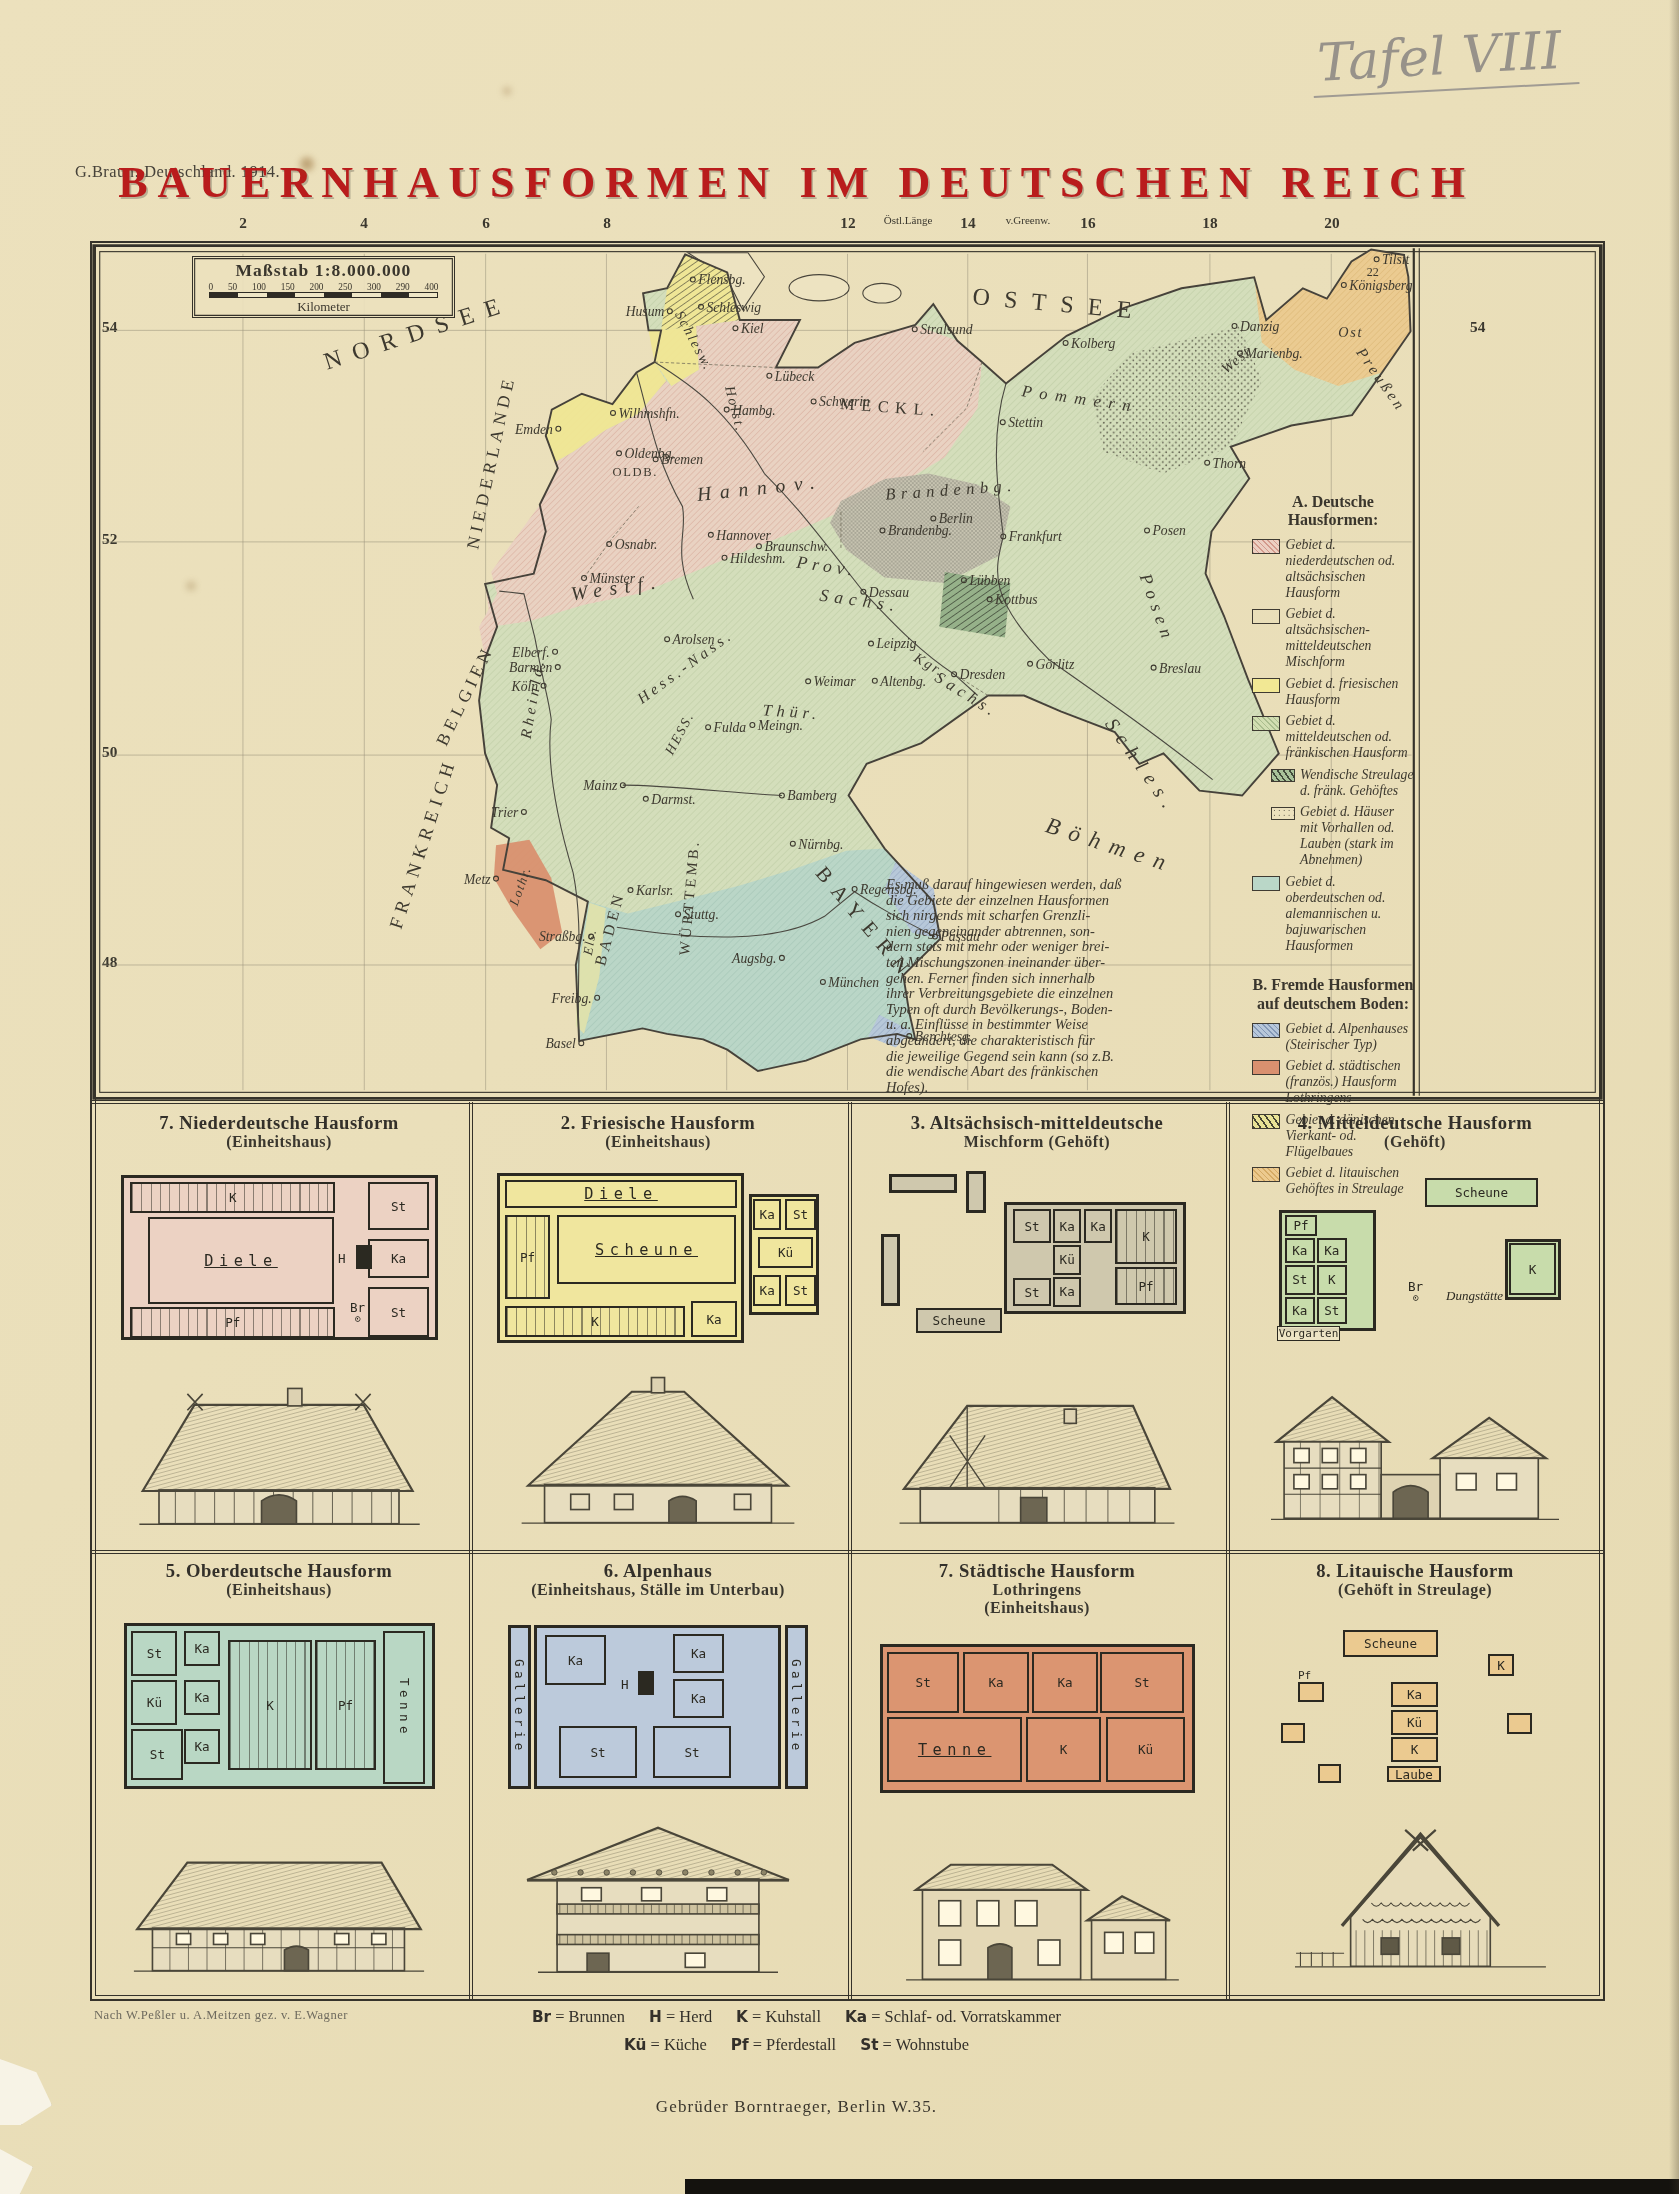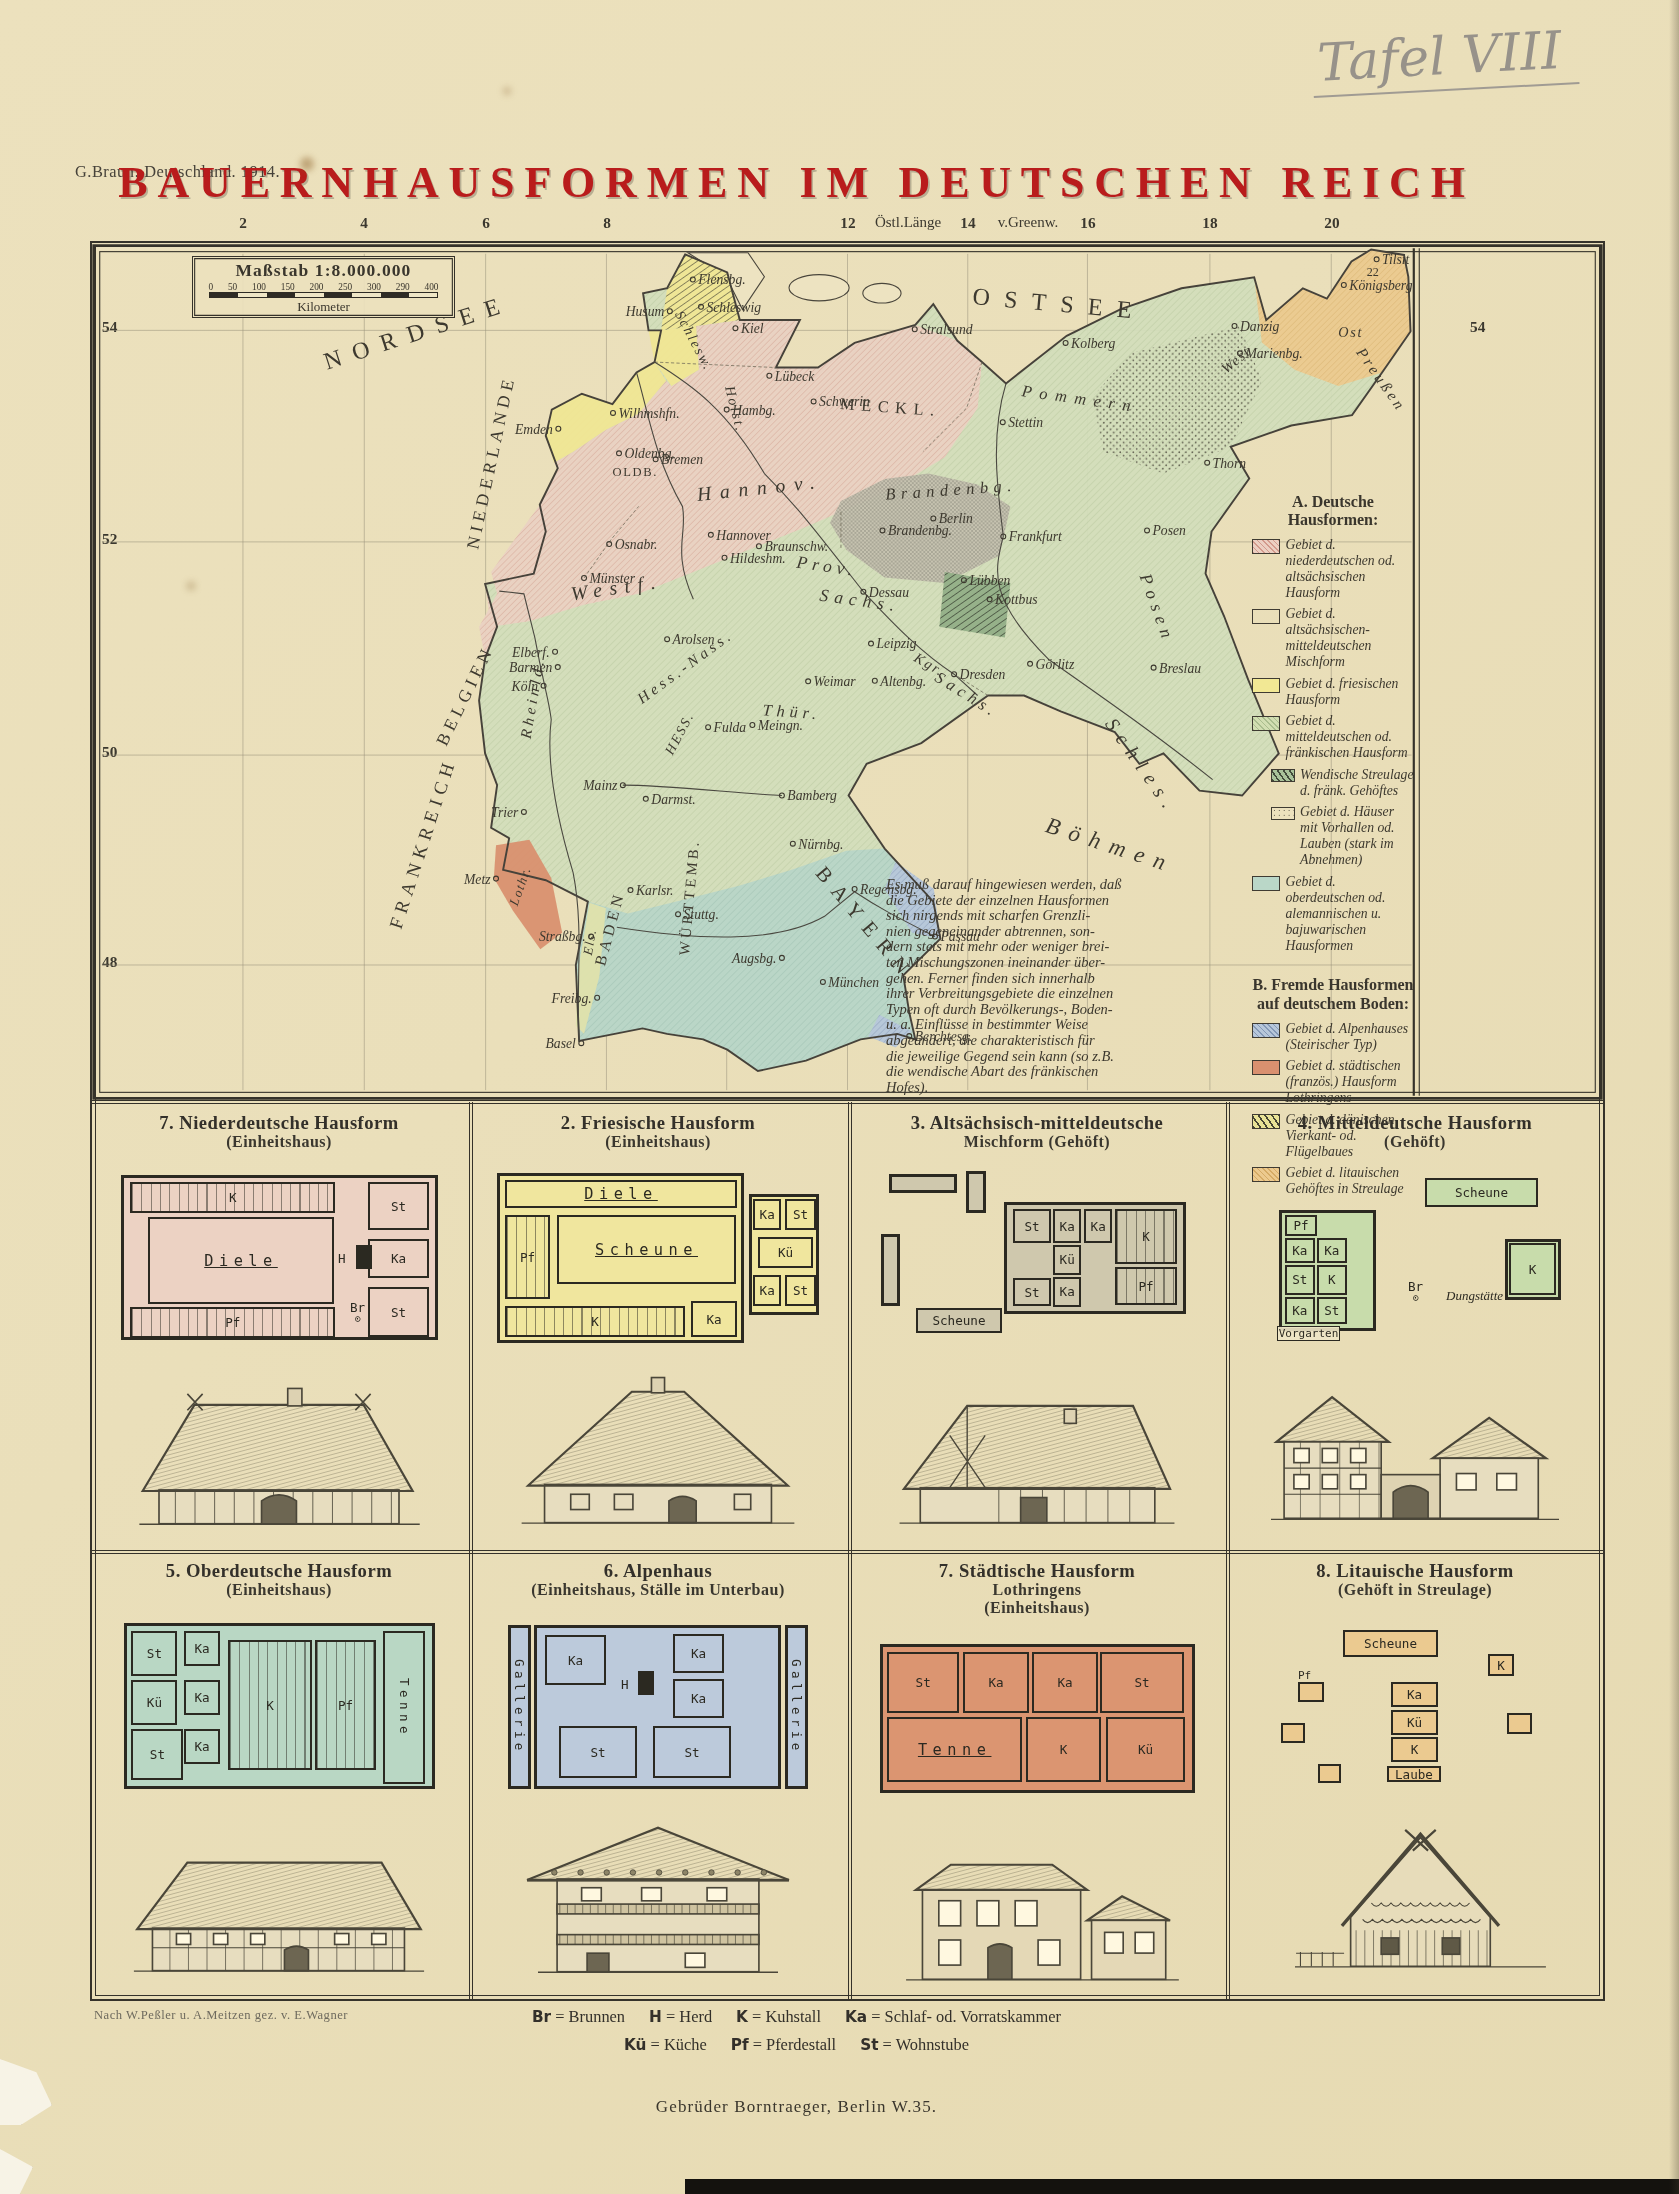--- a/index.html
+++ b/index.html
@@ -21,21 +21,21 @@
   #plate{left:90px;top:241px;width:1515px;height:1760px;}
   .vsep{width:0;border-left:4.4px double #35322a;}
   .hsep{height:0;border-top:4.4px double #35322a;}
   
   #mapwrap{left:92px;top:244px;width:1511px;height:856px;}
   #mapsvg{position:absolute;left:0;top:0;}
   #mapsvg text{font-family:"Liberation Serif",serif;fill:#3d392f;}
   .cityname{font-style:italic;}
   .lonrow{top:214px;left:92px;width:1323px;height:22px;}
   .lonlab{position:absolute;font-size:15.3px;font-weight:bold;color:#3b382f;transform:translateX(-50%);}
-  .lonsmall{font-weight:normal;font-size:15px;}
+  .lonsmall{font-weight:normal;font-size:11px;}
   .latlab{position:absolute;font-size:15.3px;font-weight:bold;color:#3b382f;}
   
   #scalebox{left:191px;top:256px;width:261px;height:60px;border:1.6px solid #35322a;box-shadow:inset 0 0 0 1.1px #ece1bd,inset 0 0 0 2.2px #35322a;
     background:rgba(236,225,189,.92);text-align:center;}
   #scalebox .st{font-size:17.5px;font-weight:bold;letter-spacing:1.1px;margin-top:3.3px;}
   #sticks{display:flex;justify-content:space-between;width:230px;margin:1.1px auto 0;font-size:9.3px;}
   #sbar{width:227px;height:3.8px;margin:0 auto;border:0.5px solid #2e2b24;
     background:repeating-linear-gradient(90deg,#2e2b24 0 28.4px,#efe6c6 28.4px 57px);}
   #sunit{font-size:13px;margin-top:0.5px;}
   

